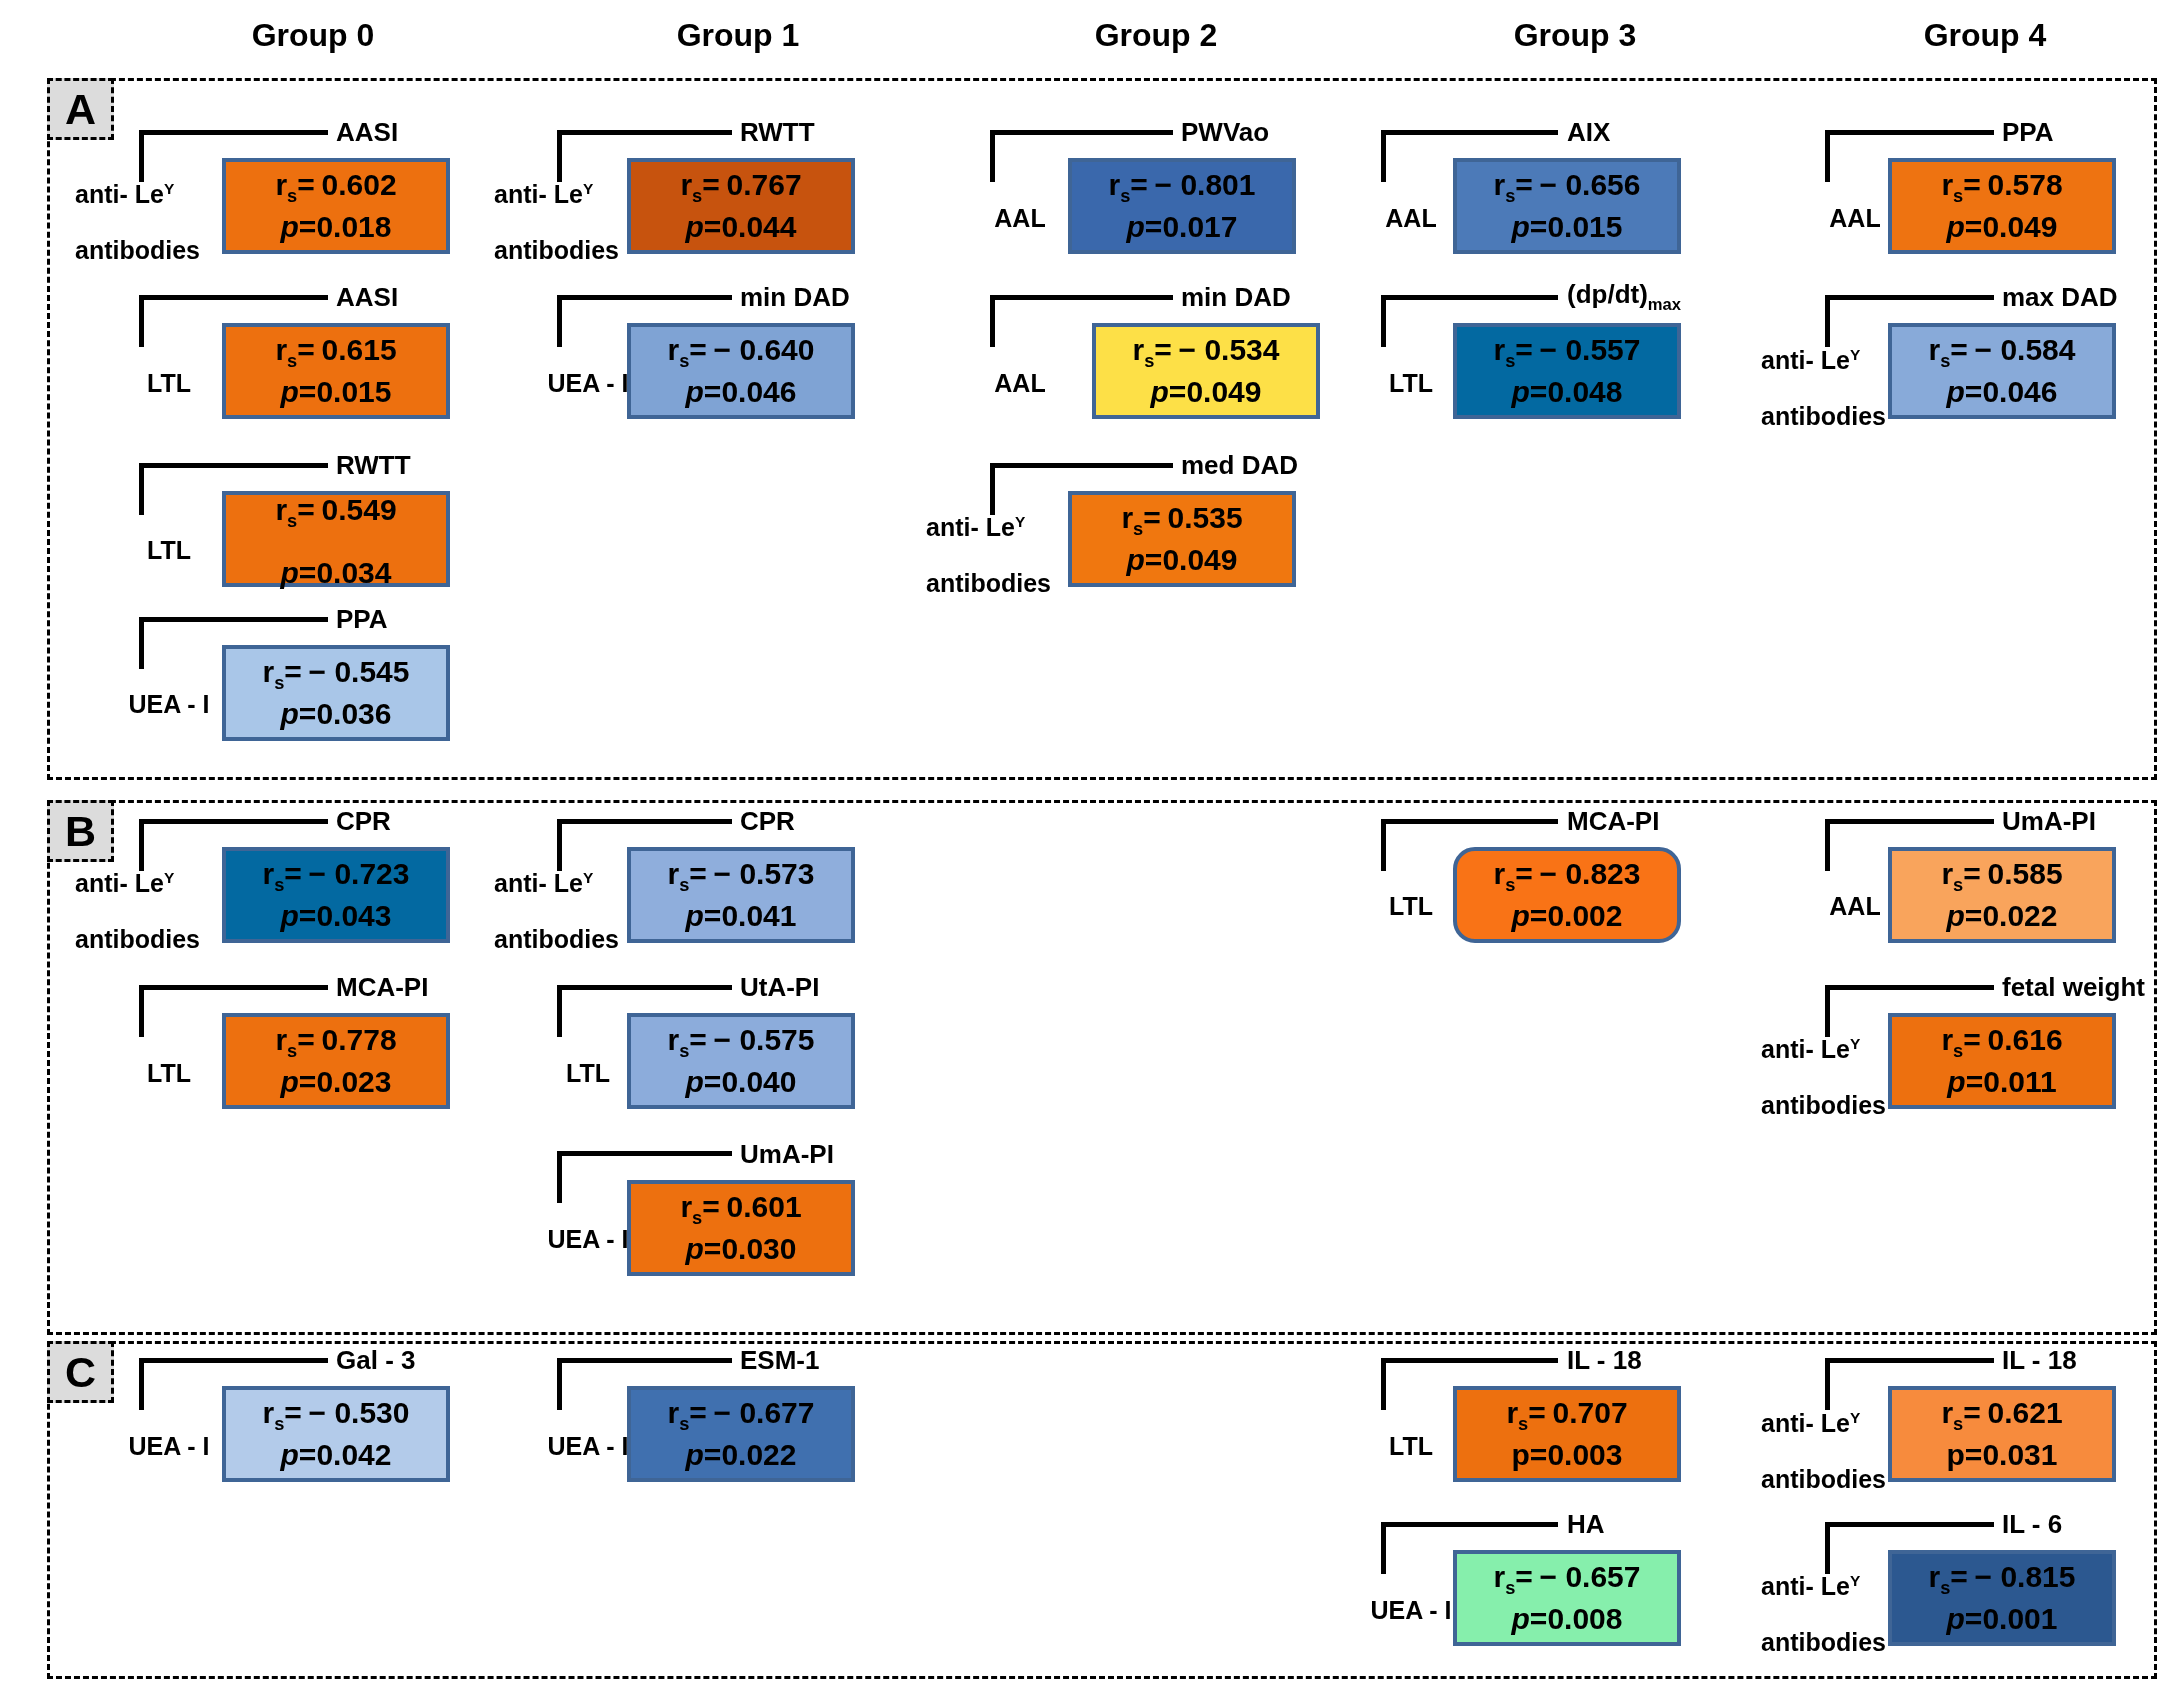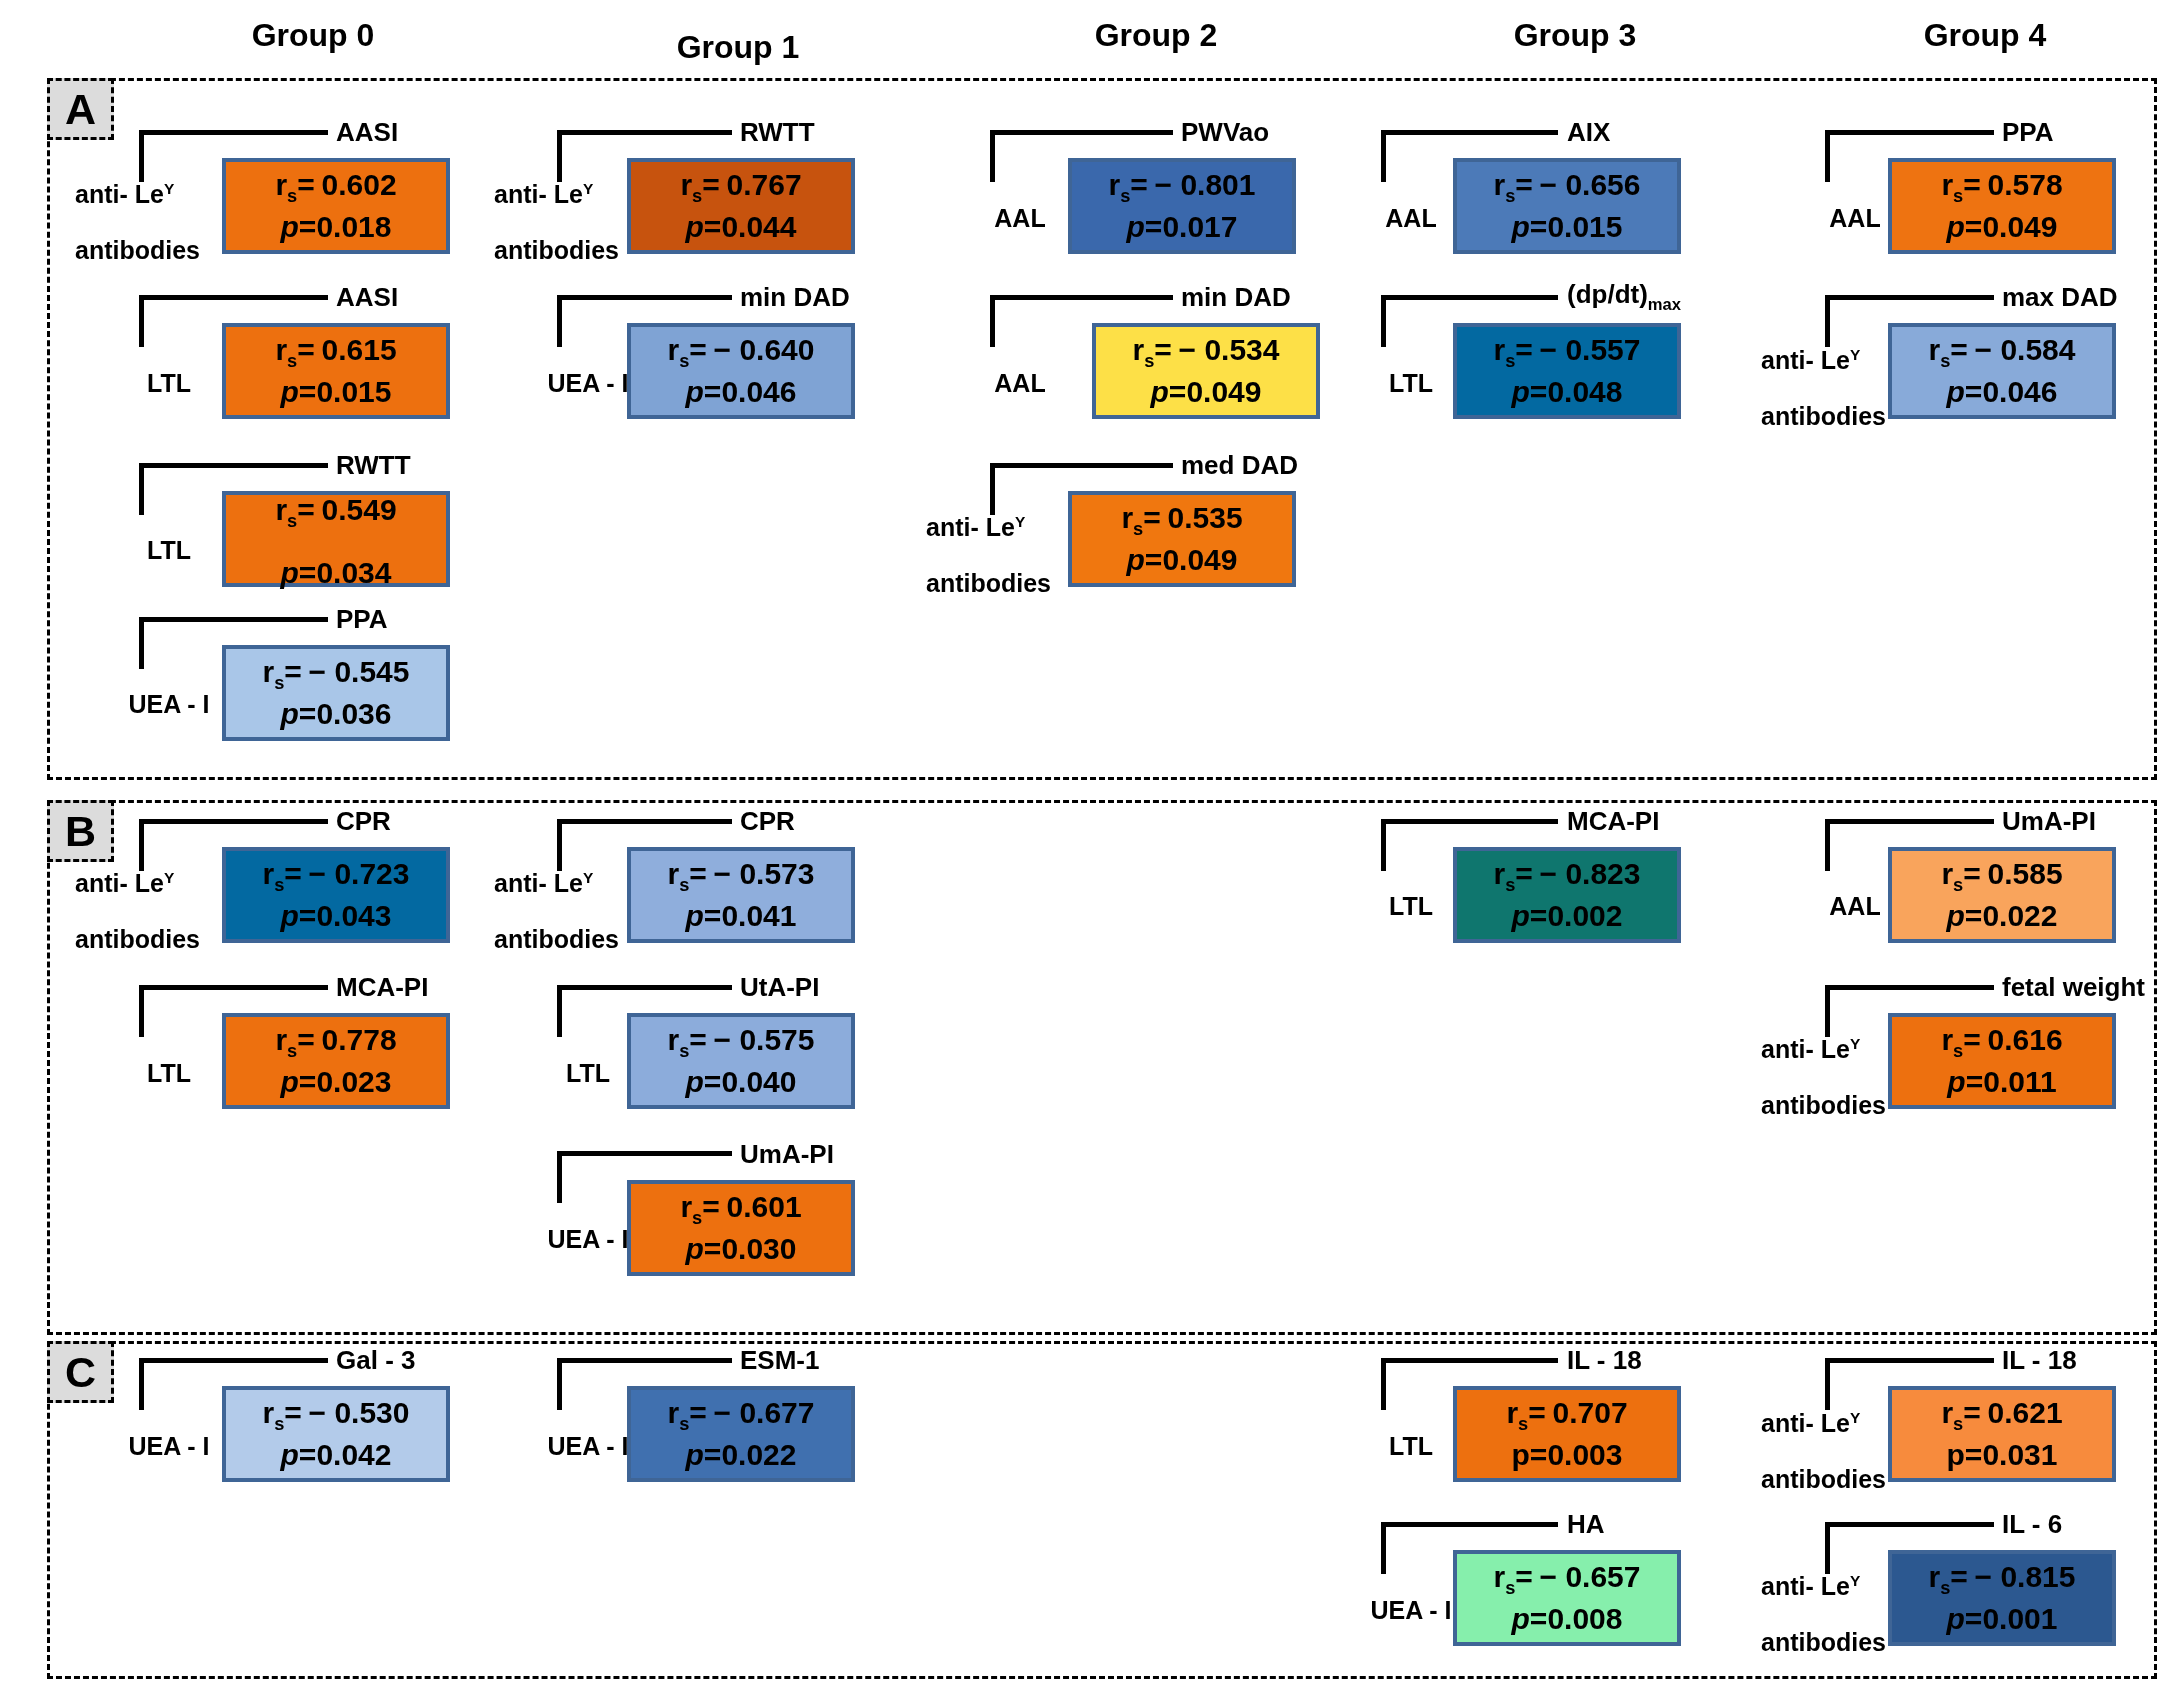--- a/index.html
+++ b/index.html
@@ -25,21 +25,21 @@
   .rbox .val{margin-left:6.7px;}
   .rbox .pline .val{margin-left:0;}
   .rbox .p-pre{font-style:italic;}
   .rbox.p-upright .p-pre{font-style:normal;}
 </style>
 </head>
 <body>
 
 <div id="figure">
     <div class="group-header" style="left: 313px;">Group 0</div>
-    <div class="group-header" style="left: 738px; margin-top: 12px;">Group 1</div>
+    <div class="group-header" style="left: 738px;">Group 1</div>
     <div class="group-header" style="left: 1156px;">Group 2</div>
     <div class="group-header" style="left: 1575px;">Group 3</div>
     <div class="group-header" style="left: 1985px;">Group 4</div>
     <div class="panel" style="left: 47px; top: 78px; width: 2110px; height: 702px;"></div>
     <div class="panel-label" style="left: 47px; top: 78px; width: 67px; height: 62px; background: rgb(220, 220, 220);">A</div>
     <div class="panel" style="left: 47px; top: 800px; width: 2110px; height: 535px;"></div>
     <div class="panel-label" style="left: 47px; top: 800px; width: 67px; height: 62px; background: rgb(220, 220, 220);">B</div>
     <div class="panel" style="left: 47px; top: 1341px; width: 2110px; height: 338px;"></div>
     <div class="panel-label" style="left: 47px; top: 1341px; width: 67px; height: 62px; background: rgb(220, 220, 220);">C</div>
     <div class="bracket" style="left: 139px; top: 130px; width: 189px; height: 5px;"></div>
@@ -177,21 +177,21 @@
       <div class="l2">antibodies</div>
     </div>
     <div class="rbox" style="left: 627px; top: 847px; background: rgb(143, 174, 220); border-color: rgb(63, 101, 150);">
       <div class="line rline"><span class="r-pre">r</span><sub>s</sub><span class="eq">=</span><span class="val">− 0.573</span></div>
       <div class="line pline"><span class="p-pre">p</span><span class="eq">=</span><span class="val">0.041</span></div>
     </div>
     <div class="bracket" style="left: 1381px; top: 819px; width: 177px; height: 5px;"></div>
     <div class="bracket" style="left: 1381px; top: 819px; width: 5px; height: 52px;"></div>
     <div class="var-label" style="left: 1567px; top: 821px;"><span>MCA-PI</span></div>
     <div class="src-label src-single" style="left: 1411px; top: 892px;">LTL</div>
-    <div class="rbox" style="left: 1453px; top: 847px; background: #0f766e; border-color: rgb(63, 101, 150);">
+    <div class="rbox" style="left: 1453px; top: 847px; background: #f97316; border-color: rgb(63, 101, 150); border-radius: 22px;">
       <div class="line rline"><span class="r-pre">r</span><sub>s</sub><span class="eq">=</span><span class="val">− 0.823</span></div>
       <div class="line pline"><span class="p-pre">p</span><span class="eq">=</span><span class="val">0.002</span></div>
     </div>
     <div class="bracket" style="left: 1825px; top: 819px; width: 169px; height: 5px;"></div>
     <div class="bracket" style="left: 1825px; top: 819px; width: 5px; height: 52px;"></div>
     <div class="var-label" style="left: 2002px; top: 821px;"><span>UmA-PI</span></div>
     <div class="src-label src-single" style="left: 1855px; top: 892px;">AAL</div>
     <div class="rbox" style="left: 1888px; top: 847px; background: rgb(249, 164, 92); border-color: rgb(63, 101, 150);">
       <div class="line rline"><span class="r-pre">r</span><sub>s</sub><span class="eq">=</span><span class="val">0.585</span></div>
       <div class="line pline"><span class="p-pre">p</span><span class="eq">=</span><span class="val">0.022</span></div>

